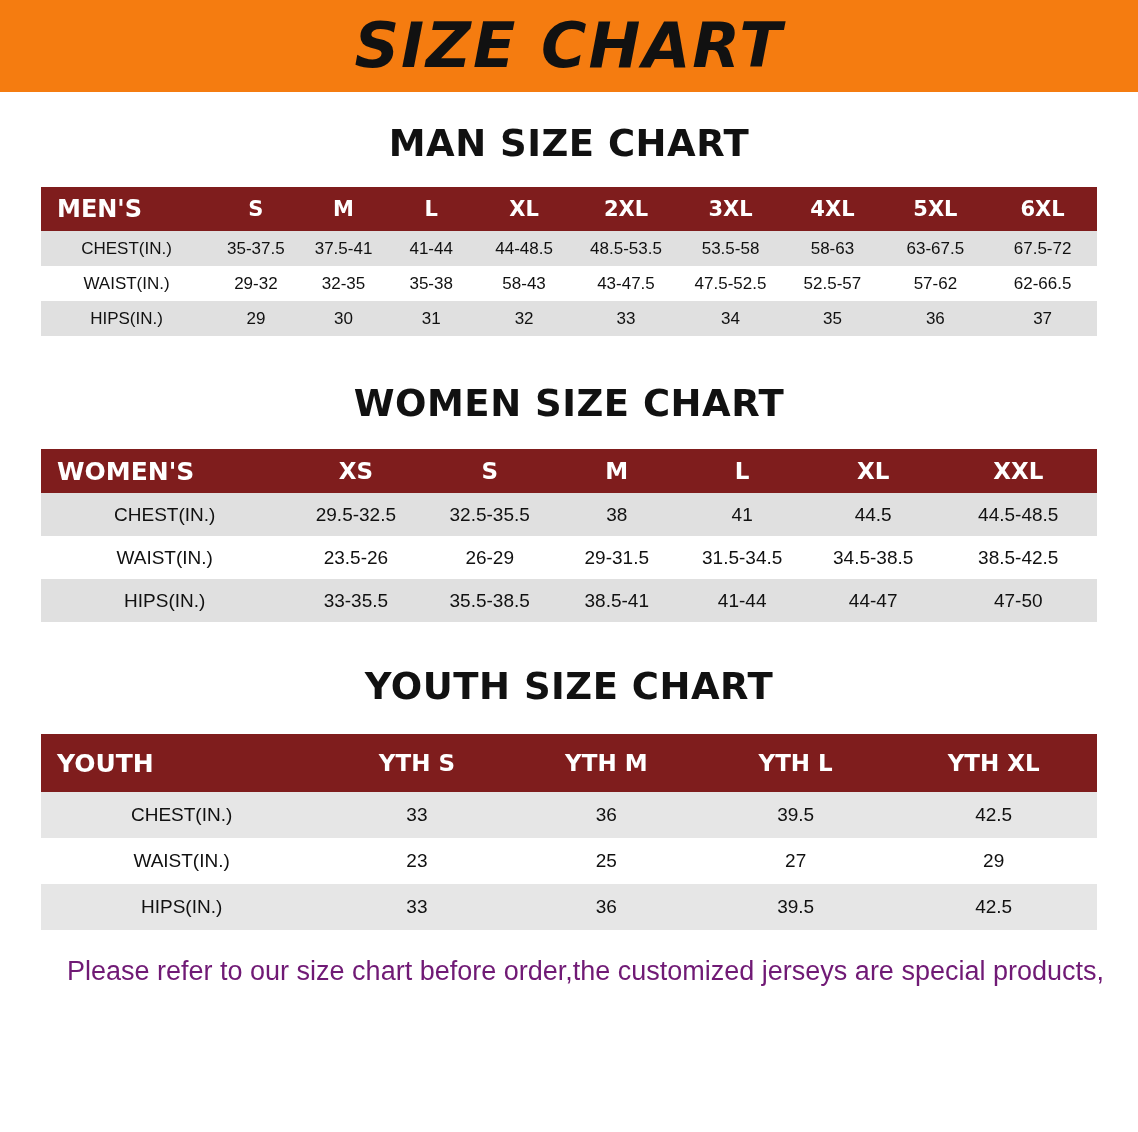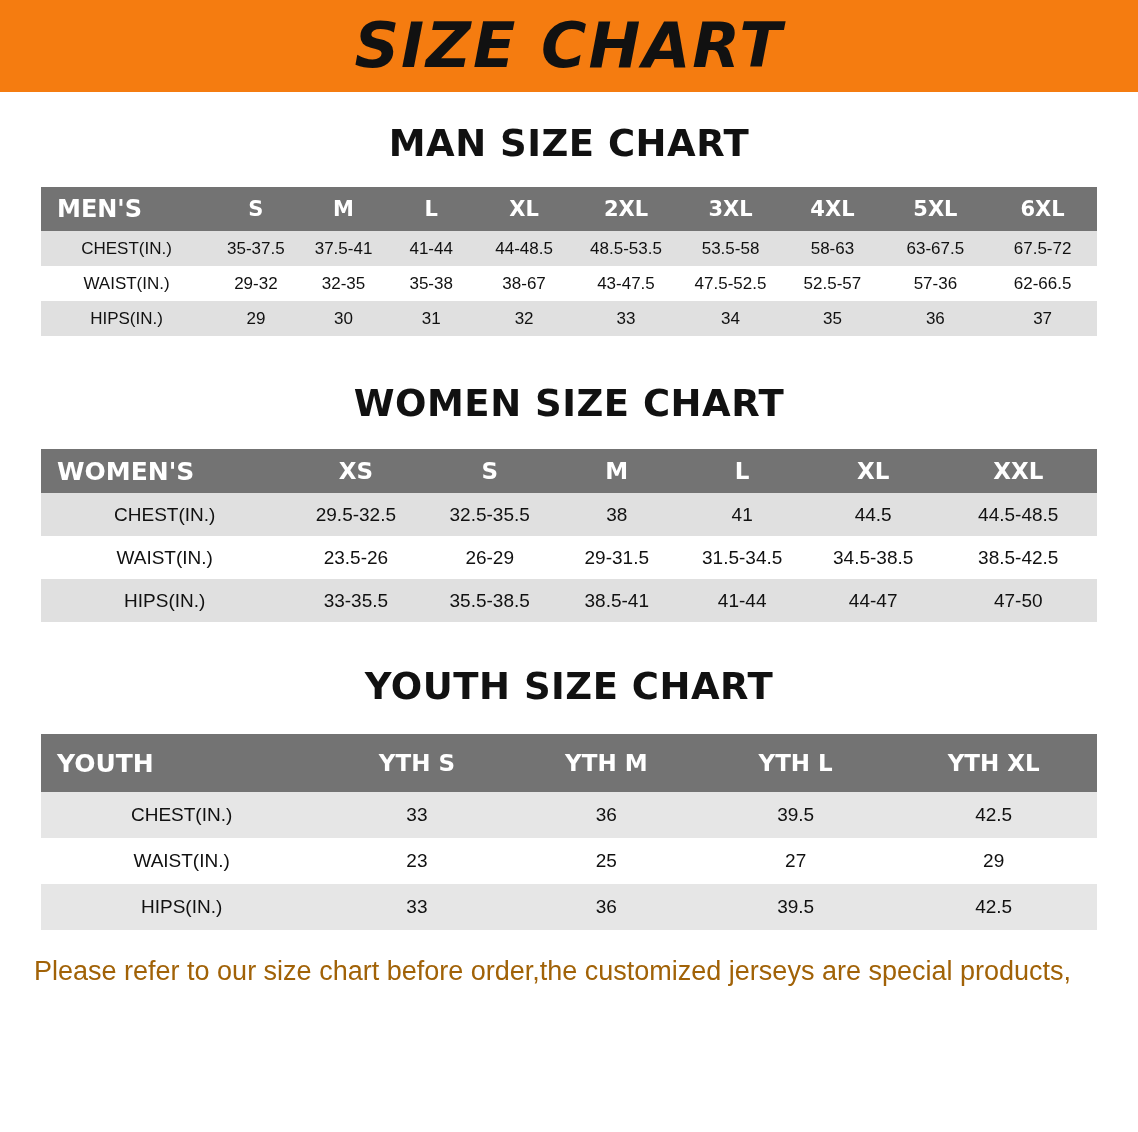--- a/index.html
+++ b/index.html
@@ -50,21 +50,21 @@
   .table-wrap {
     width: 1056px;
     margin: 0 auto;
   }
   table {
     width: 100%;
     border-collapse: collapse;
     table-layout: fixed;
   }
   thead tr {
-    background: #737373;
+    background: #7f1d1d;
     color: #ffffff;
   }
   thead th {
     font-family: "DejaVu Sans", sans-serif;
     font-weight: bold;
     text-align: center;
     padding: 0;
   }
   thead th.rowlabel {
     text-align: left;
@@ -101,22 +101,22 @@
   .youth thead th.rowlabel { font-size: 25px; }
   .youth tbody tr { height: 46px; }
   .youth tbody td { font-size: 19px; }
   .youth tbody tr:nth-child(odd)  { background: #e6e6e6; }
   .youth tbody tr:nth-child(even) { background: #ffffff; }
 
   
   .note {
     width: 1070px;
     margin: 22px auto 0 auto;
-    text-align: left;
-    color: #a16207;
+    text-align: right;
+    color: #701a75;
     font-family: "Liberation Sans", sans-serif;
     font-size: 27px;
     line-height: 1.45;
   }
   .note div { white-space: nowrap; }
 </style>
 </head>
 <body>
 
 <div class="banner">
@@ -163,25 +163,25 @@
         <td>53.5-58</td>
         <td>58-63</td>
         <td>63-67.5</td>
         <td>67.5-72</td>
       </tr>
       <tr>
         <td class="rowlabel">WAIST(IN.)</td>
         <td>29-32</td>
         <td>32-35</td>
         <td>35-38</td>
-        <td>38-67</td>
+        <td>58-43</td>
         <td>43-47.5</td>
         <td>47.5-52.5</td>
         <td>52.5-57</td>
-        <td>57-36</td>
+        <td>57-62</td>
         <td>62-66.5</td>
       </tr>
       <tr>
         <td class="rowlabel">HIPS(IN.)</td>
         <td>29</td>
         <td>30</td>
         <td>31</td>
         <td>32</td>
         <td>33</td>
         <td>34</td>

